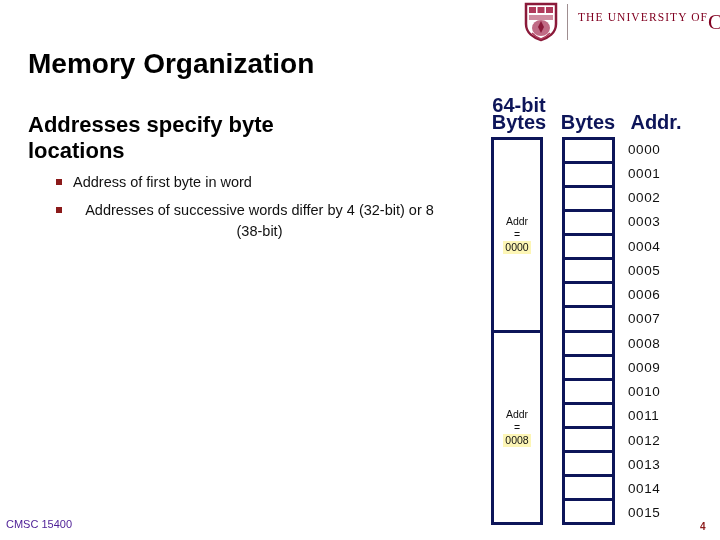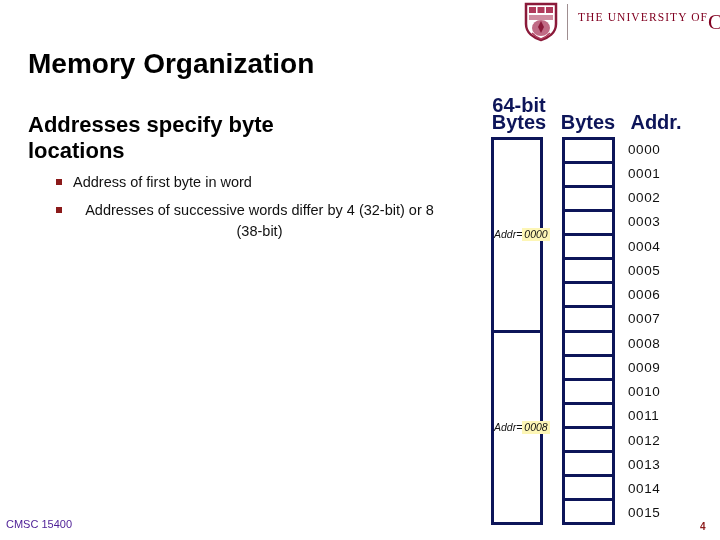--- a/index.html
+++ b/index.html
@@ -132,23 +132,23 @@
     height: 388px;
     border: 3px solid #0d1559;
     box-sizing: border-box;
     display: flex;
     flex-direction: column;
   }
   .word-cell {
     flex: 1 1 0;
     position: relative;
     display: flex;
-    flex-direction: row;
+    flex-direction: column;
     align-items: center;
-    font-style: italic;
+    justify-content: center;
   }
   .word-cell + .word-cell {
     border-top: 3px solid #0d1559;
   }
   .word-lbl {
     font-size: 10.5px;
     color: #111111;
     line-height: 13px;
   }
   .word-val {

